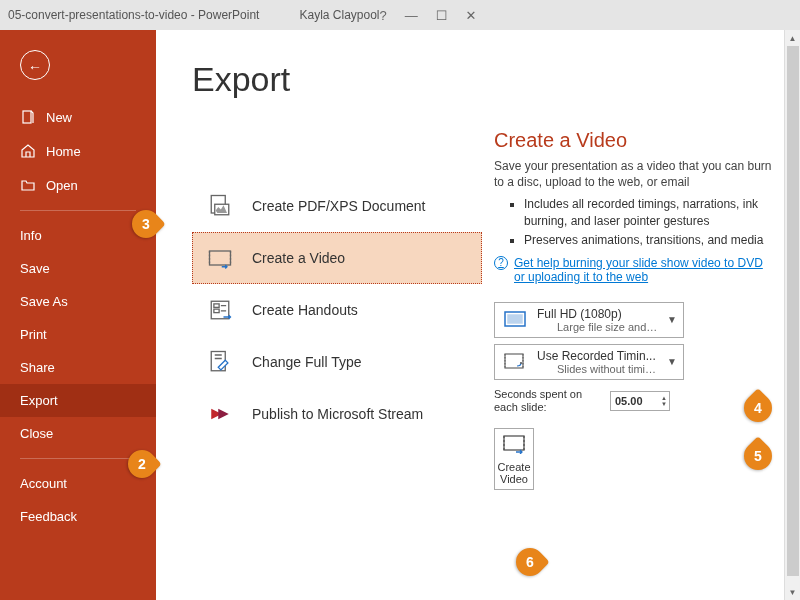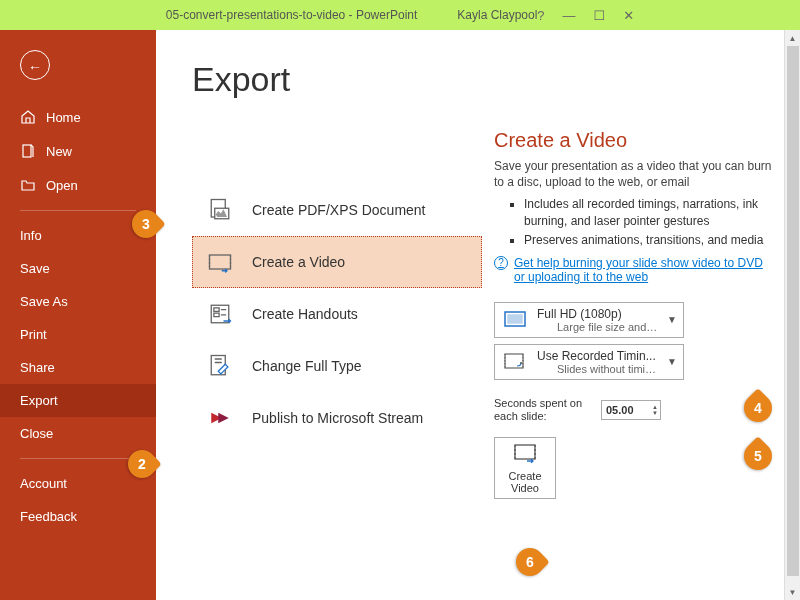--- a/index.html
+++ b/index.html
@@ -1,17 +1,17 @@
 <!DOCTYPE html>
 <html><head>
 <meta charset="utf-8">
 <style>
 * { box-sizing: border-box; margin: 0; padding: 0; font-family: "Segoe UI", sans-serif; }
 body { background: #fff; width: 800px; height: 600px; overflow: hidden; position: relative; }
-.titlebar { height: 30px; background: #bef264; display: flex; align-items: center; justify-content: center; padding: 0 8px; font-size: 12px; color: #555; }
+.titlebar { height: 30px; background: #e5e5e5; display: flex; align-items: center; justify-content: flex-start; padding: 0 8px; font-size: 12px; color: #555; }
 .titlebar .center { display: flex; gap: 40px; align-items: center; }
 .titlebar .right { display: flex; gap: 18px; align-items: center; font-size: 13px; color: #666; }
 .titlebar .right span { cursor: default; }
 .main { display: flex; height: 570px; }
 .sidebar { width: 156px; background: #b83b1c; display: flex; flex-direction: column; padding-top: 20px; color: #fff; font-size: 13px; }
 .back-btn { width: 30px; height: 30px; border: 1.5px solid #fff; border-radius: 50%; margin-left: 20px; margin-bottom: 20px; display: flex; align-items: center; justify-content: center; cursor: pointer; }
 .back-btn::before { content: "←"; font-size: 14px; }
 .side-item { padding: 9px 20px; display: flex; align-items: center; gap: 10px; cursor: pointer; position: relative; }
 .side-item.selected { background: #a02f14; }
 .side-item .icon { width: 16px; height: 16px; display: inline-block; }
@@ -32,25 +32,25 @@
 .right-panel ul li { margin-bottom: 3px; }
 .help-link { color: #0078d4; text-decoration: underline; font-size: 12px; display: flex; gap: 6px; align-items: flex-start; margin-bottom: 18px; cursor: pointer; }
 .help-link .q { width: 14px; height: 14px; border: 1px solid #0078d4; border-radius: 50%; display: flex; align-items: center; justify-content: center; font-size: 10px; flex-shrink: 0; text-decoration: none; }
 .dropdown { border: 1px solid #aaa; padding: 4px 6px; display: flex; align-items: center; gap: 8px; margin-bottom: 6px; cursor: pointer; background: #fff; position: relative; width: 190px; }
 .dropdown .dd-icon { width: 28px; height: 24px; display: flex; align-items: center; justify-content: center; color: #0078d4; flex-shrink: 0; }
 .dropdown .dd-icon svg { width: 24px; height: 20px; }
 .dropdown .dd-text { flex: 1; overflow: hidden; }
 .dropdown .dd-title { font-size: 12px; white-space: nowrap; overflow: hidden; text-overflow: ellipsis; }
 .dropdown .dd-sub { font-size: 11px; color: #666; white-space: nowrap; overflow: hidden; text-overflow: ellipsis; margin-left: 20px; }
 .dropdown .chev { font-size: 10px; color: #555; }
-.seconds-row { display: flex; align-items: center; gap: 7px; margin-top: 17px; font-size: 11px; }
+.seconds-row { display: flex; align-items: center; gap: 16px; margin-top: 8px; font-size: 11px; }
 .seconds-row .lbl { width: 100px; line-height: 1.2; }
 .spinner { border: 1px solid #aaa; width: 60px; height: 20px; display: flex; align-items: center; justify-content: space-between; padding: 0 2px 0 4px; font-size: 11px; font-weight: bold; }
 .spinner .arrows { display: flex; flex-direction: column; font-size: 6px; line-height: 6px; color: #555; }
-.create-btn { border: 1px solid #aaa; width: 62px; height: 62px; display: flex; flex-direction: column; align-items: center; justify-content: center; gap: 7px; margin-top: 14px; cursor: pointer; font-size: 11px; text-align: center; line-height: 1.1; position: relative; }
+.create-btn { border: 1px solid #aaa; width: 40px; height: 62px; display: flex; flex-direction: column; align-items: center; justify-content: center; gap: 7px; margin-top: 14px; cursor: pointer; font-size: 11px; text-align: center; line-height: 1.1; position: relative; }
 .create-btn svg { width: 24px; height: 20px; color: #555; }
 .scrollbar { position: absolute; right: 0; top: 30px; width: 16px; height: 570px; background: #f0f0f0; border-left: 1px solid #ddd; }
 .scrollbar .up, .scrollbar .down { height: 16px; display: flex; align-items: center; justify-content: center; font-size: 8px; color: #666; }
 .scrollbar .track { height: 538px; position: relative; }
 .scrollbar .thumb { position: absolute; top: 0; left: 2px; width: 12px; height: 530px; background: #ccc; }
 .callout { position: absolute; width: 28px; height: 28px; background: #e8851a; border-radius: 50% 50% 50% 4px; transform: rotate(45deg); display: flex; align-items: center; justify-content: center; color: #fff; font-weight: bold; font-size: 14px; z-index: 10; box-shadow: 0 1px 3px rgba(0,0,0,0.3); }
 .callout span { transform: rotate(-45deg); }
 .callout.point-right { border-radius: 50% 4px 50% 50%; }
 .callout.point-right span { transform: rotate(-45deg); }
 </style>
@@ -69,30 +69,30 @@
     <span>☐</span>
     <span>✕</span>
   </div>
 </div>
 
 <div class="main">
   <div class="sidebar">
     <div class="back-btn"></div>
     <div class="side-item">
       <span class="icon"><svg viewBox="0 0 16 16" fill="none" stroke="#fff" stroke-width="1.2">
-            <path d="M2 7l6-5 6 5v7H2z M6 14v-5h4v5"></path>
-          </svg></span>
-      <span>Home</span>
-    </div>
-    <div class="side-item">
-      <span class="icon"><svg viewBox="0 0 16 16" fill="none" stroke="#fff" stroke-width="1.2">
             <rect x="3" y="2" width="8" height="12"></rect>
             <path d="M11 2l2 2v10"></path>
           </svg></span>
       <span>New</span>
+    </div>
+    <div class="side-item">
+      <span class="icon"><svg viewBox="0 0 16 16" fill="none" stroke="#fff" stroke-width="1.2">
+            <path d="M2 7l6-5 6 5v7H2z M6 14v-5h4v5"></path>
+          </svg></span>
+      <span>Home</span>
     </div>
     <div class="side-item">
       <span class="icon"><svg viewBox="0 0 16 16" fill="none" stroke="#fff" stroke-width="1.2">
             <path d="M2 4h4l1 2h7v7H2z"></path>
           </svg></span>
       <span>Open</span>
     </div>
     <div class="side-divider"></div>
     <div class="side-item">
         <span>Info</span>

